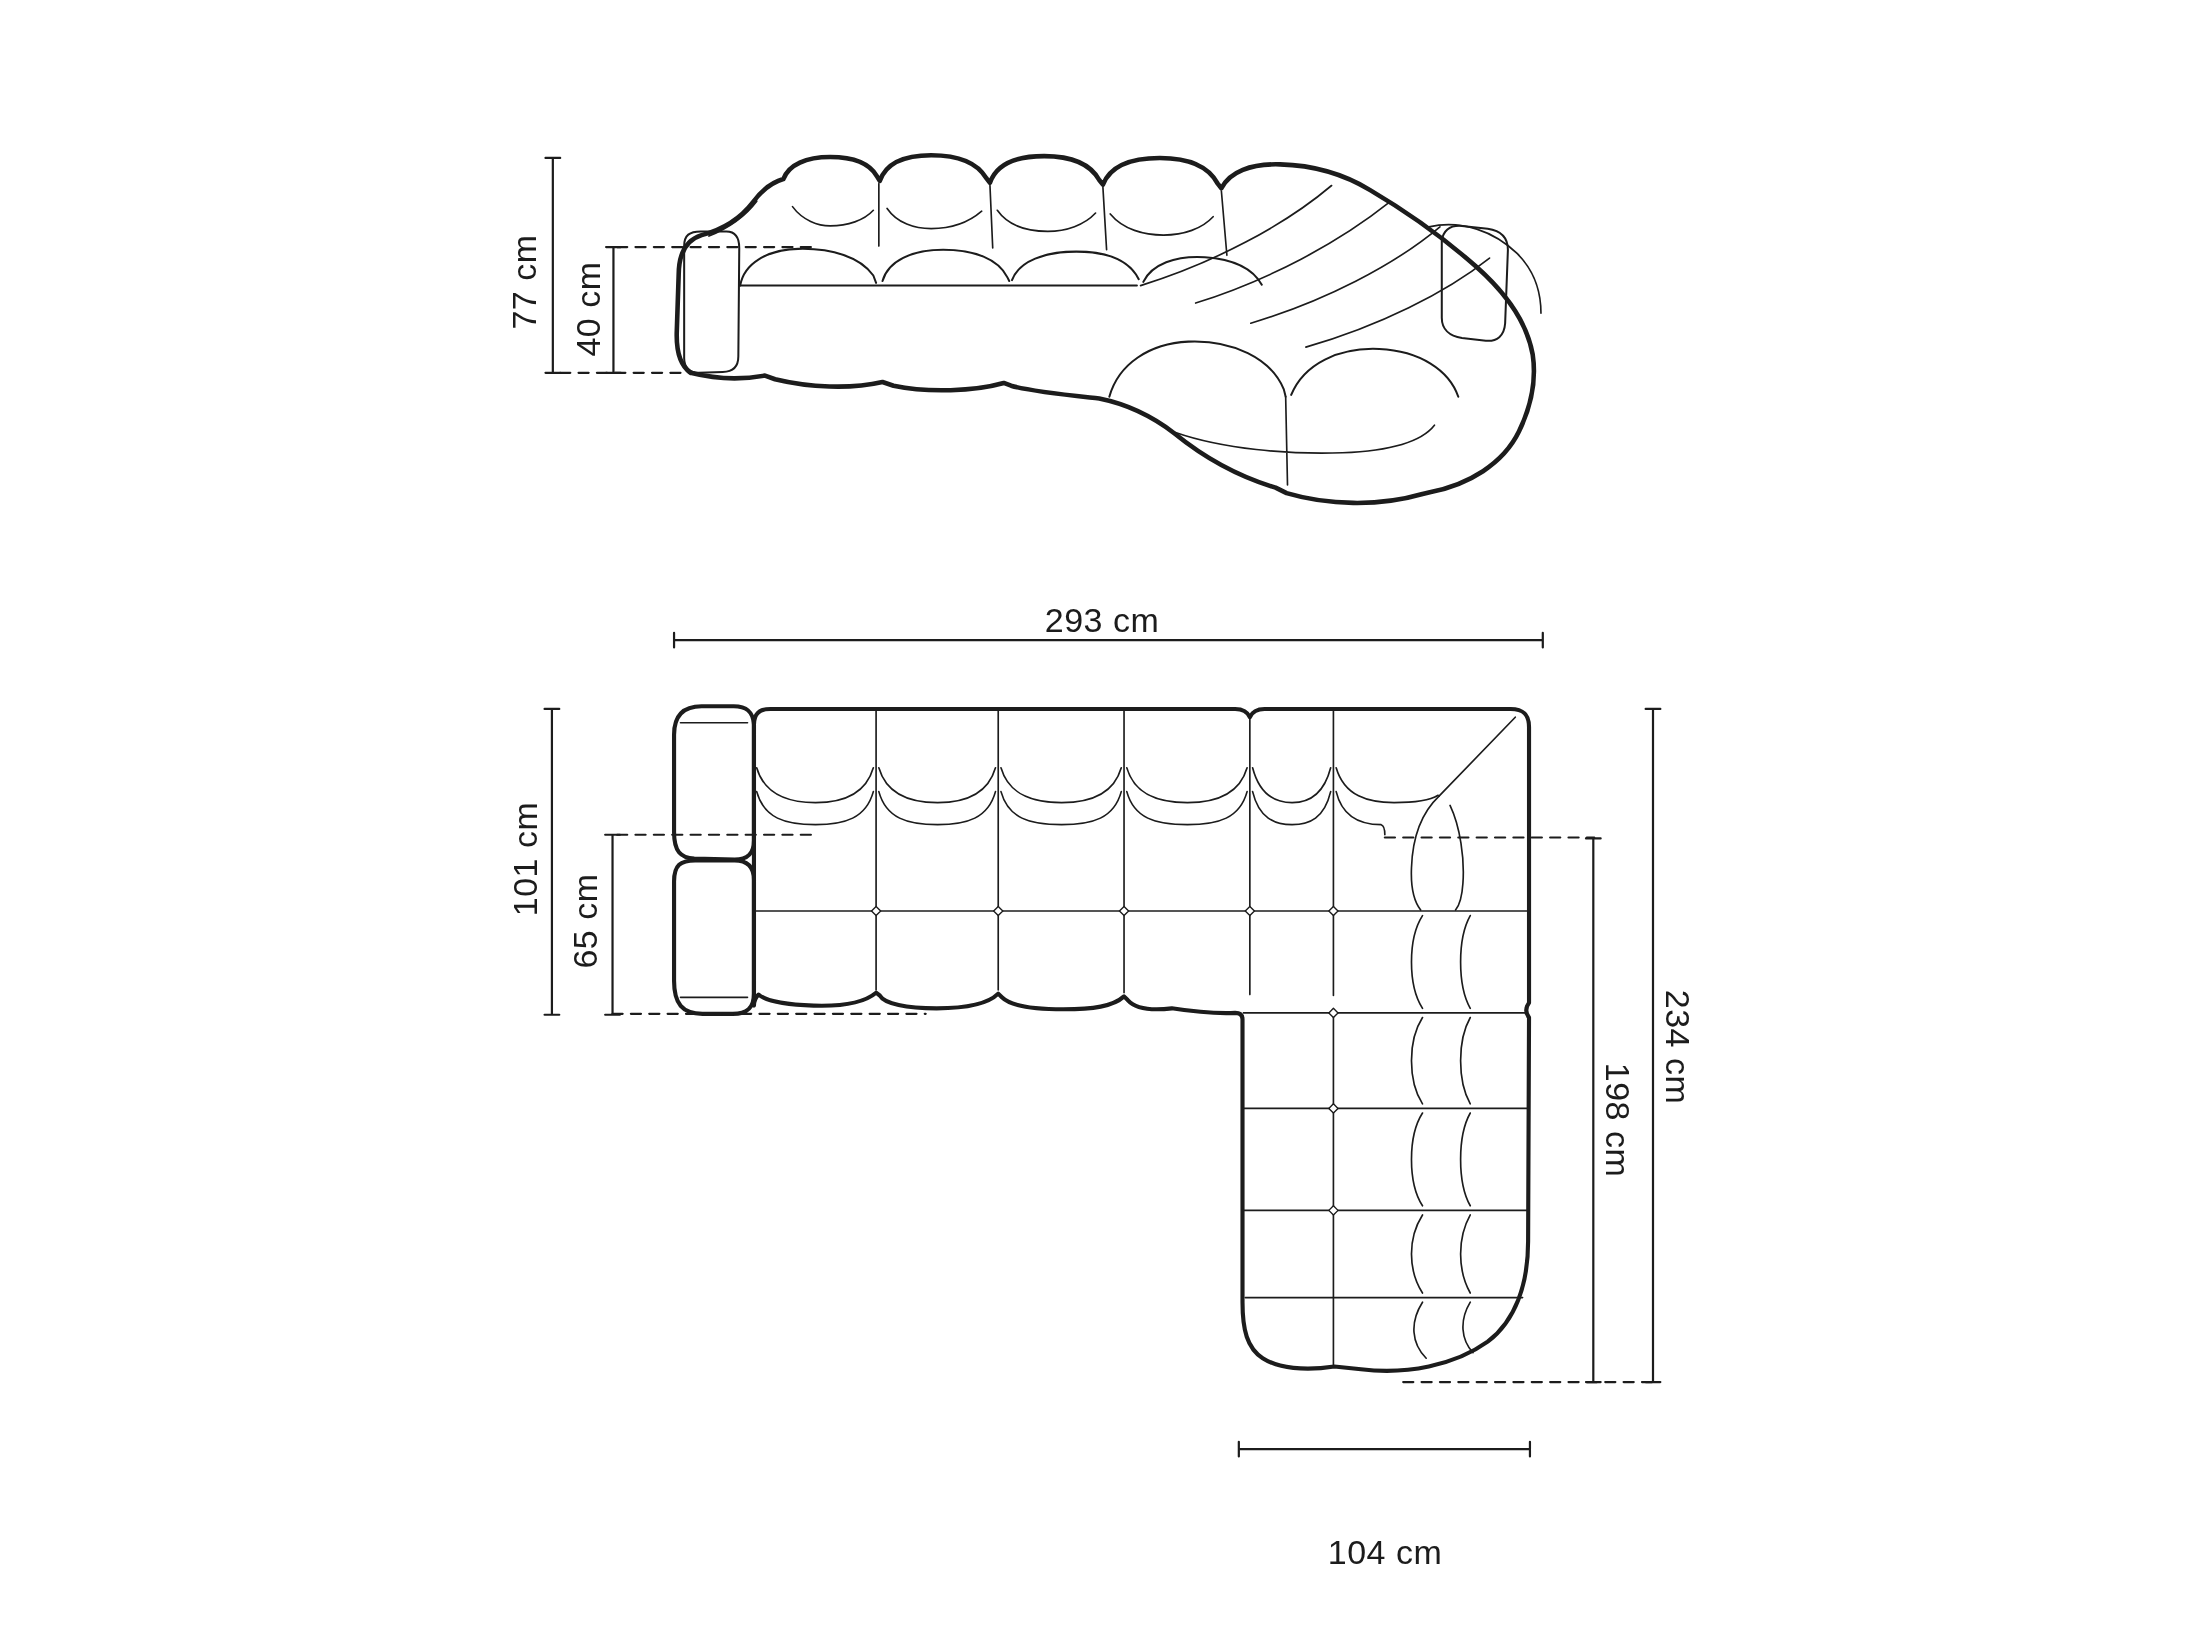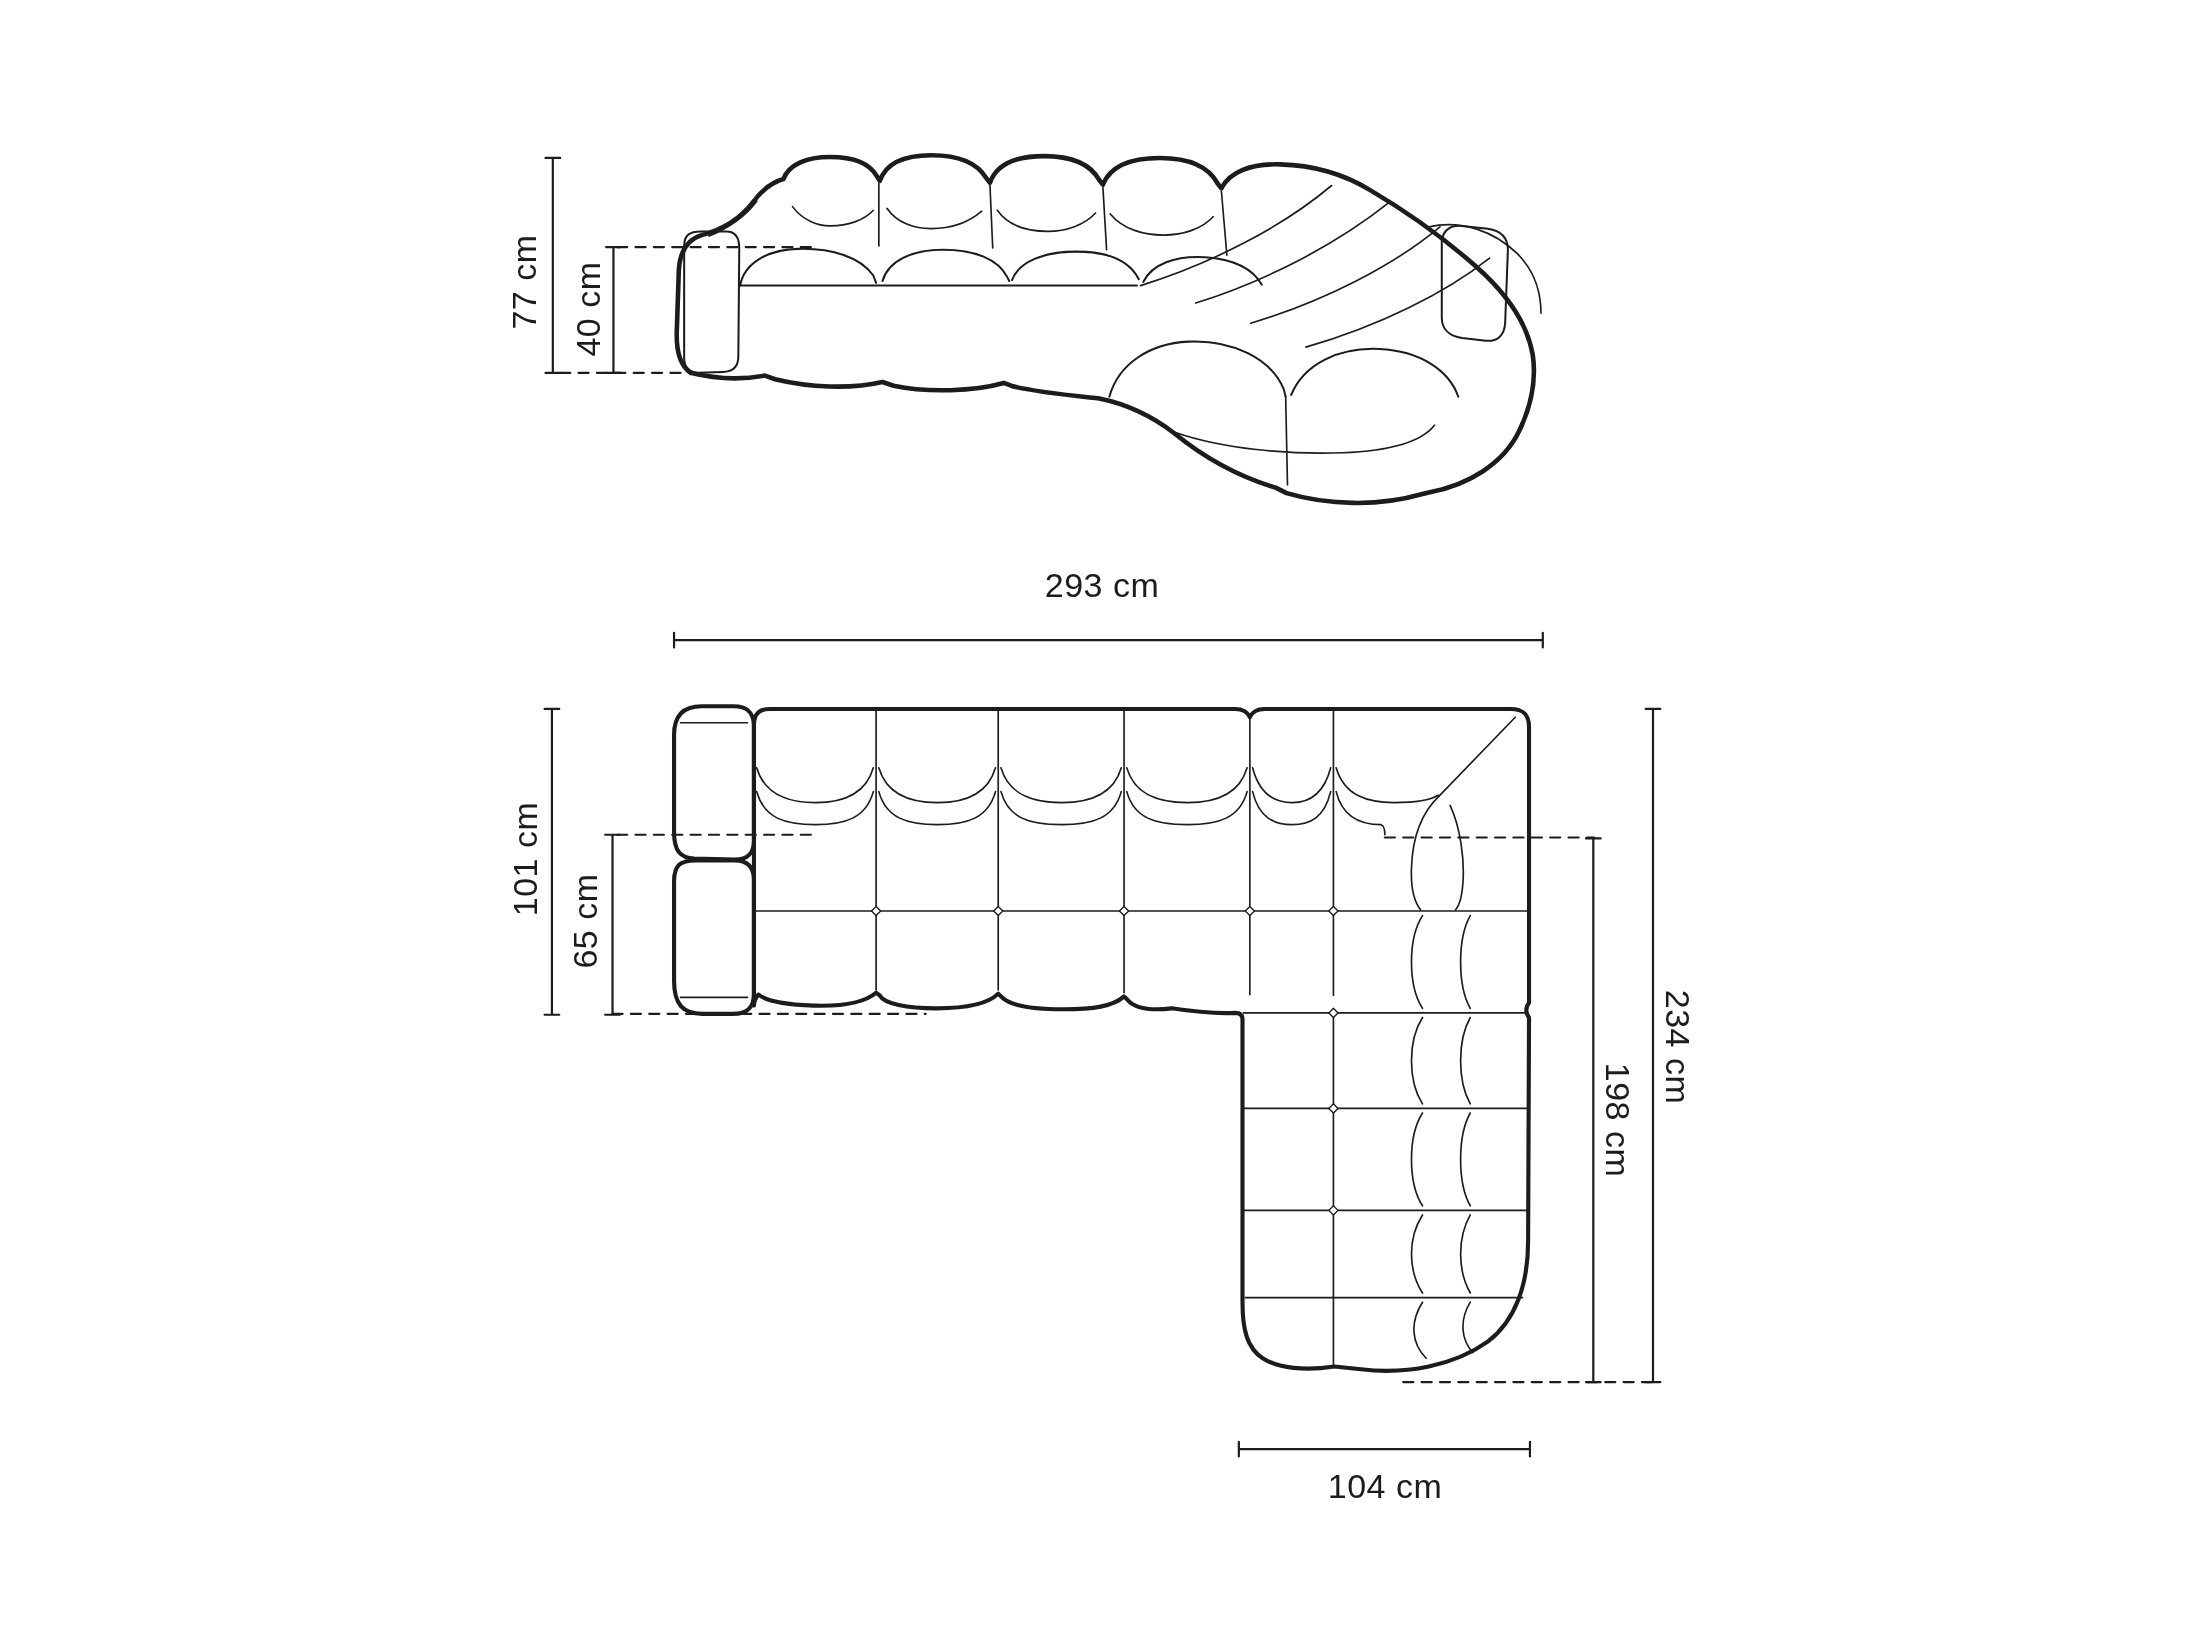--- a/index.html
+++ b/index.html
@@ -188,25 +188,25 @@
       <path d="M 1800,772 L 1800,1505 M 1792,772 L 1808,772 M 1792,1505 L 1808,1505"></path>
       <path d="M 1735,913 L 1735,1505 M 1727,913 L 1743,913 M 1727,1505 L 1743,1505"></path>
       <path d="M 1349,1578 L 1666,1578 M 1349,1570 L 1349,1586 M 1666,1570 L 1666,1586"></path>
     </g>
   </svg>
 
   <span class="dim-label rot-ccw" style="left:524px;top:282px;">77 cm</span>
 
   <span class="dim-label rot-ccw" style="left:588px;top:309px;">40 cm</span>
 
-  <span class="dim-label" style="left:1102px;top:585px;">293 cm</span>
+  <span class="dim-label" style="left:1102px;top:620px;">293 cm</span>
 
   <span class="dim-label rot-ccw" style="left:525px;top:859px;">101 cm</span>
 
   <span class="dim-label rot-ccw" style="left:585px;top:921px;">65 cm</span>
 
   <span class="dim-label rot-cw" style="left:1678px;top:1047px;">234 cm</span>
 
   <span class="dim-label rot-cw" style="left:1618px;top:1120px;">198 cm</span>
 
-  <span class="dim-label" style="left:1385px;top:1486px;">104 cm</span>
+  <span class="dim-label" style="left:1385px;top:1552px;">104 cm</span>
 </div>
 
 
 </body></html>

